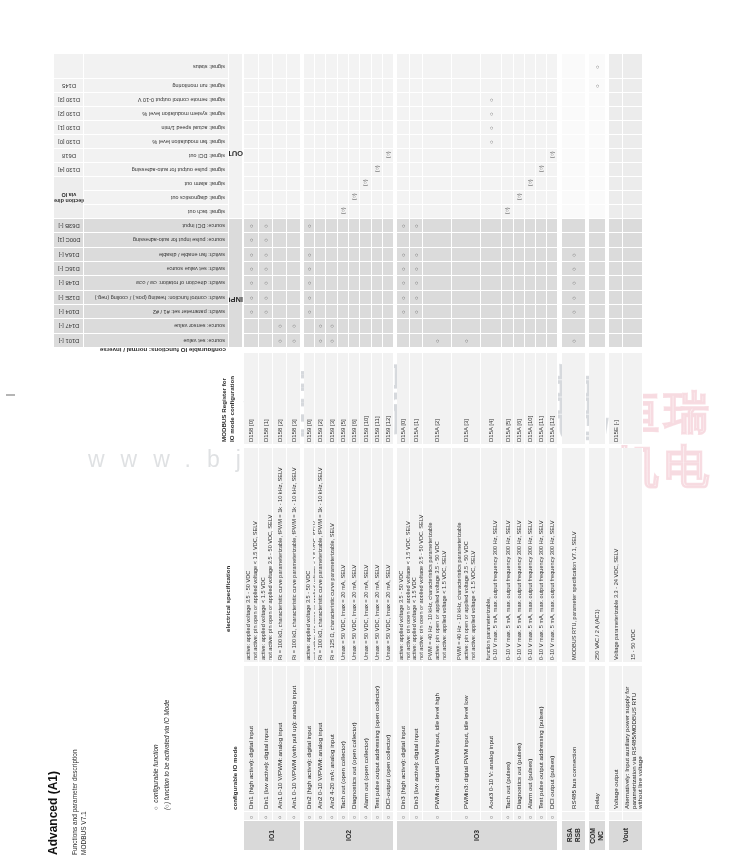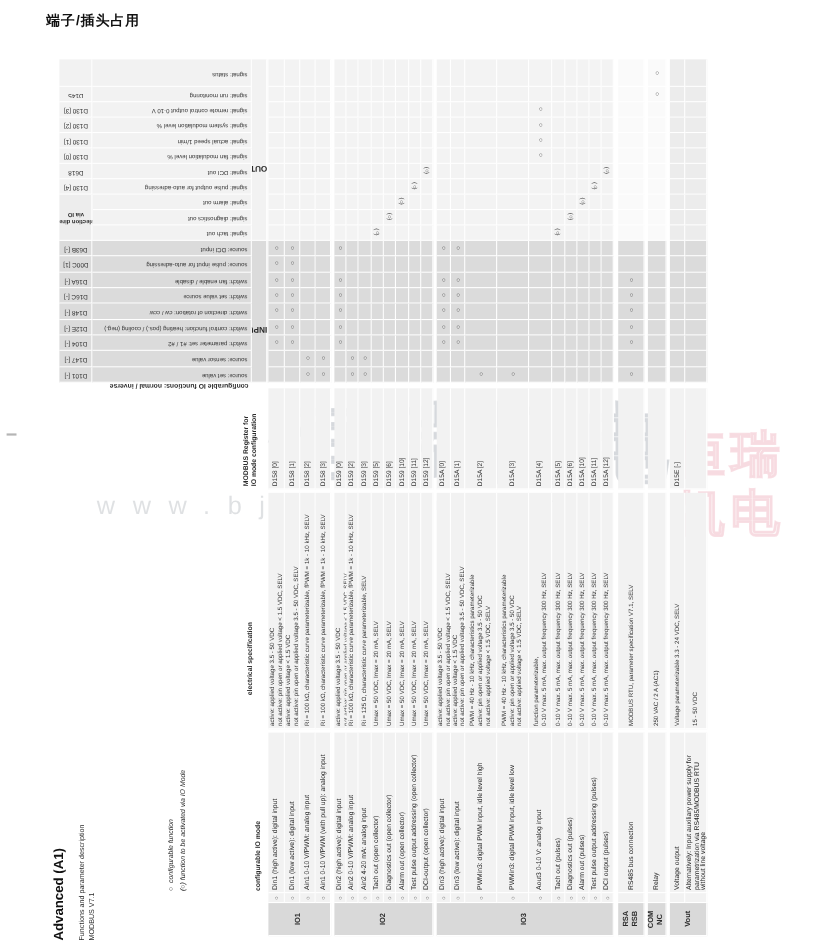--- a/index.html
+++ b/index.html
@@ -15,23 +15,20 @@
   .vlab{writing-mode:vertical-rl;transform:rotate(180deg);text-align:center;white-space:pre;line-height:1.15;}
   #titlebar{position:absolute;left:37px;top:10px;width:713px;height:18px;display:flex;align-items:center;}
   #titlebar .t{font-size:12.5px;font-weight:bold;color:#111;padding-left:5px;letter-spacing:1px;}
   .wm{position:absolute;pointer-events:none;font-weight:bold;white-space:pre;}
 </style>
 </head>
 <body>
 
 <div id="page">
 
-  <div id="titlebar">
-    <span class="t">端子/插头占用</span>
-  </div>
 
   <div class="abs" style="left:6px;top:394px;width:9px;height:2px;background:#b5b5b5;"></div>
 
   <div class="wm" style="left:248px;top:352px;font-size:78px;letter-spacing:16px;color:rgba(140,148,158,0.10);-webkit-text-stroke:1.2px rgba(140,148,158,0.28);">恒瑞机电</div>
   <div class="wm" style="left:614px;top:386px;font-size:45px;line-height:54px;letter-spacing:5px;color:rgba(232,140,160,0.07);-webkit-text-stroke:1.1px rgba(232,140,160,0.26);">恒瑞
 机电</div>
   <div class="wm" style="left:88px;top:446px;font-size:23px;letter-spacing:16px;color:rgba(150,156,162,0.30);font-weight:normal;">www.bjhengrui.cn</div>
 
   <div class="v" style="left:46px;top:855px;font-size:12px;font-weight:bold;color:#111;">Advanced (A1)</div>
   <div class="v" style="left:71px;top:855px;font-size:6.5px;">Functions and parameter description</div>

